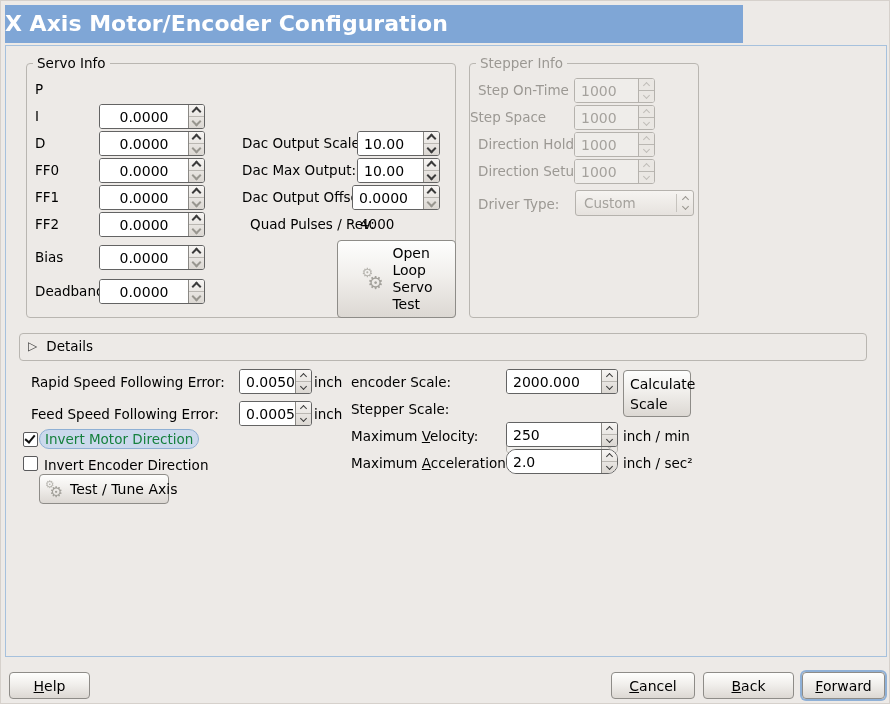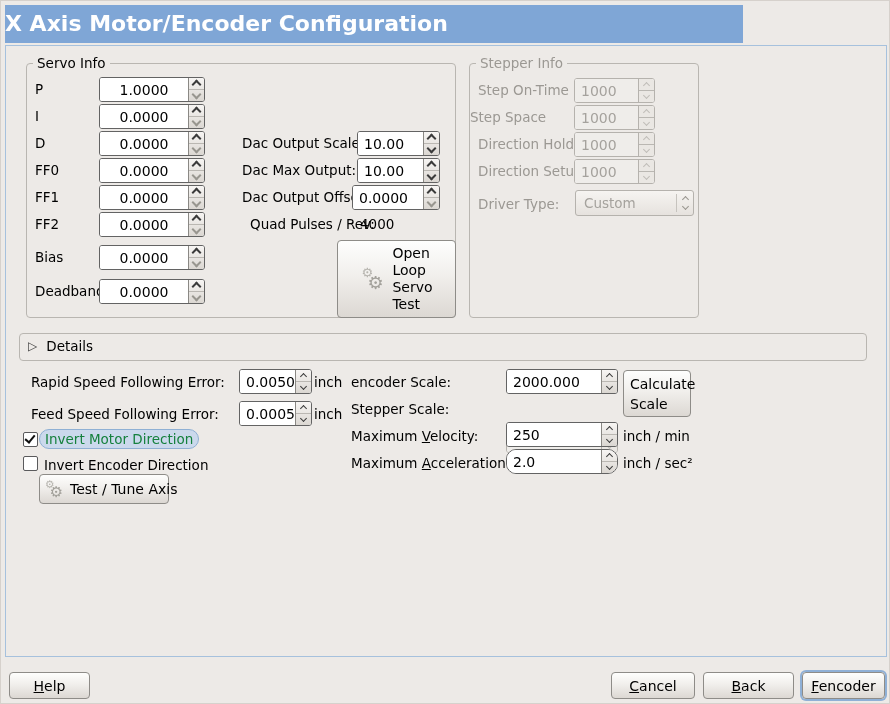--- a/index.html
+++ b/index.html
@@ -67,31 +67,20 @@
 
     <div class="lbl" style="left:8px;top:17px;">P</div>
     <div class="lbl" style="left:8px;top:44px;">I</div>
     <div class="lbl" style="left:8px;top:71px;">D</div>
     <div class="lbl" style="left:8px;top:98px;">FF0</div>
     <div class="lbl" style="left:8px;top:125px;">FF1</div>
     <div class="lbl" style="left:8px;top:152px;">FF2</div>
     <div class="lbl" style="left:8px;top:185px;">Bias</div>
     <div class="lbl" style="left:8px;top:219px;">Deadband</div>
 
-    <div class="spinbox" style="left:72px;top:13px;width:106px;">
-      <div class="val center">1.0000</div>
-      <div class="btns">
-          <div class="half">
-            <i class="cu"></i>
-          </div>
-          <div class="half">
-            <i class="cd dim"></i>
-          </div>
-        </div>
-    </div>
     <div class="spinbox" style="left:72px;top:40px;width:106px;">
       <div class="val center">0.0000</div>
       <div class="btns">
           <div class="half">
             <i class="cu"></i>
           </div>
           <div class="half">
             <i class="cd dim"></i>
           </div>
         </div>
@@ -394,16 +383,16 @@
   <div class="btn" style="left:8px;top:671px;width:81px;height:27px;">
     <span><u>H</u><span>elp</span></span>
   </div>
   <div class="btn" style="left:610px;top:671px;width:84px;height:27px;">
     <span><u>C</u><span>ancel</span></span>
   </div>
   <div class="btn" style="left:702px;top:671px;width:91px;height:27px;">
     <span><u>B</u><span>ack</span></span>
   </div>
   <div class="btn focusring" style="left:801px;top:671px;width:83px;height:27px;">
-    <span><u>F</u><span>encoder</span></span>
+    <span><u>F</u><span>orward</span></span>
   </div>
 
 </div>
 
 </body></html>

